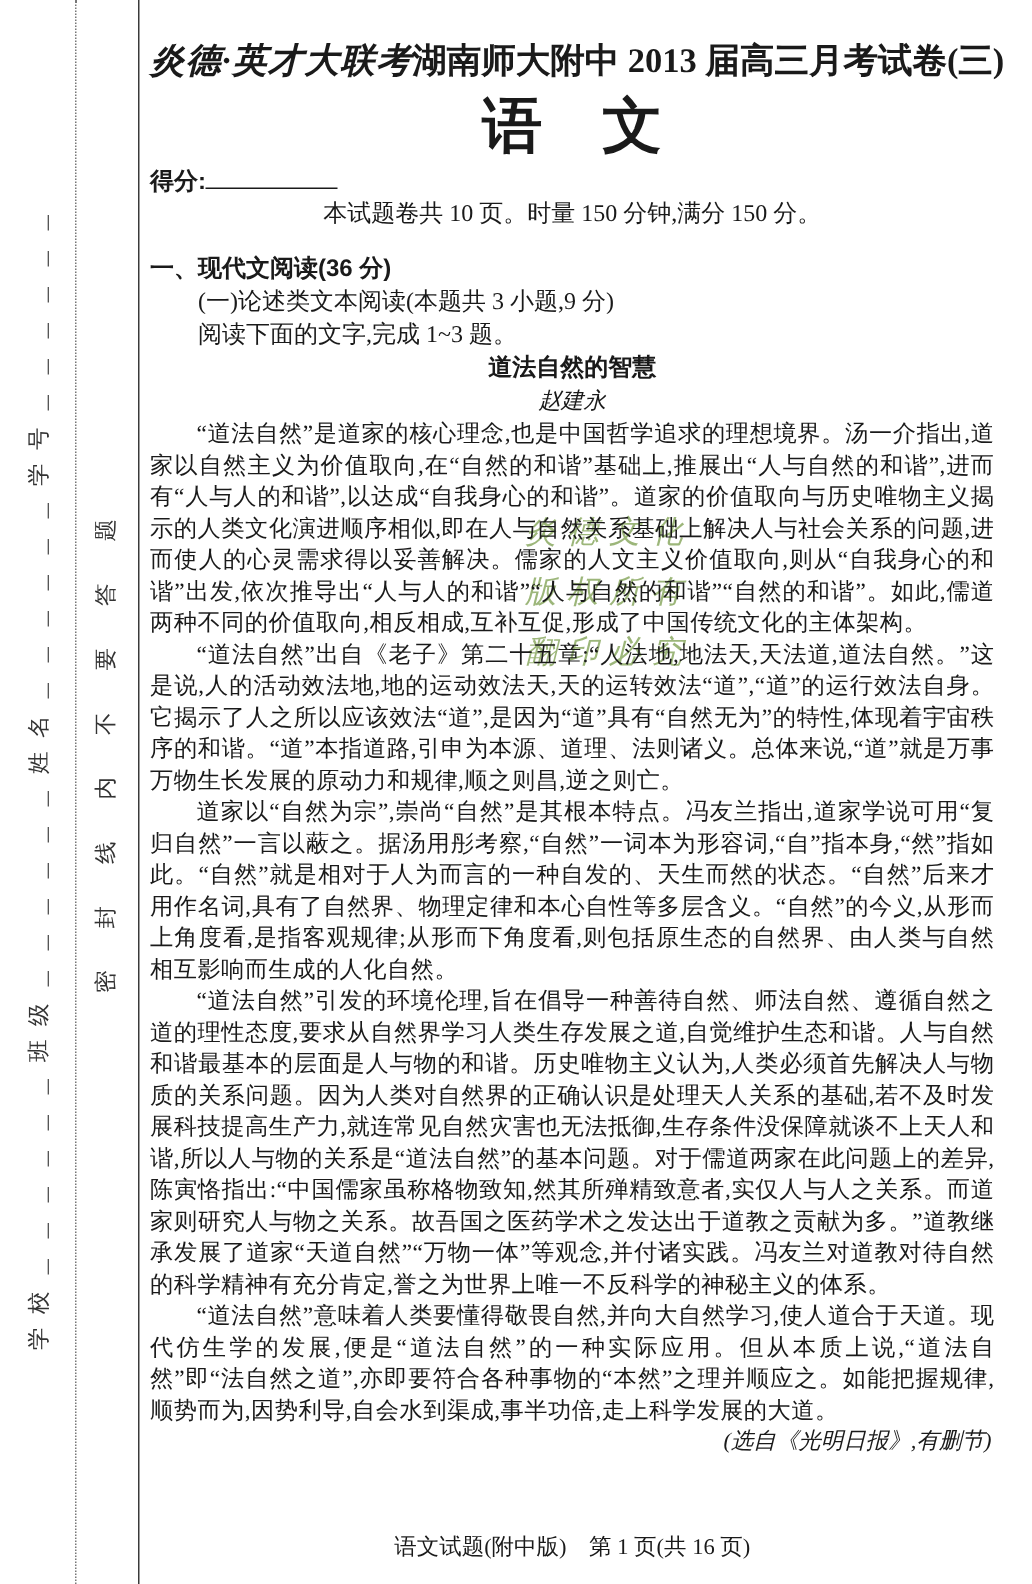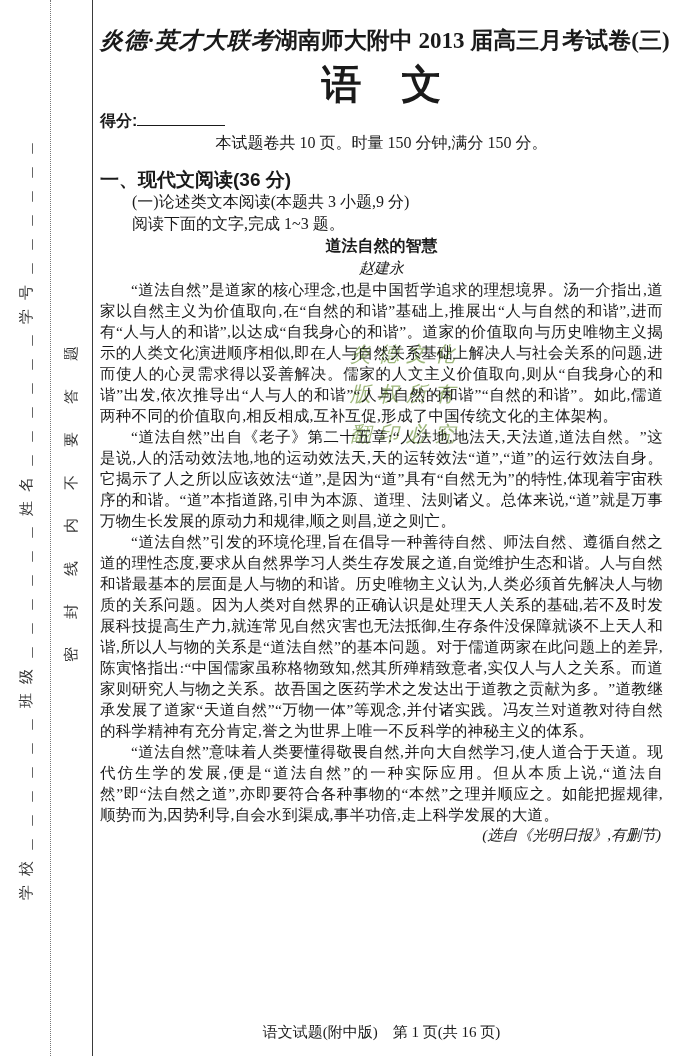--- a/index.html
+++ b/index.html
@@ -72,21 +72,21 @@
     font-size: 16px; font-weight: bold;
     font-family: "Liberation Sans", "DejaVu Sans", sans-serif;
   }
   .score-blank {
     display: inline-block; width: 88px; height: 16px;
     border-bottom: 1px solid #1a1a1a; vertical-align: baseline;
   }
   .exam-info { margin-top: 1px; text-align: center; font-size: 16px; line-height: 22px; }
 
   .section-heading {
-    margin-top: 15px; font-size: 19px; font-weight: bold; line-height: 22px;
+    margin-top: 15px; font-size: 16px; font-weight: bold; line-height: 22px;
     font-family: "Liberation Sans", "DejaVu Sans", sans-serif;
   }
   .subsection-heading, .reading-instruction {
     font-size: 16px; line-height: 22px; text-indent: 2em;
   }
   .essay-title {
     text-align: center; font-size: 16px; font-weight: bold; line-height: 22px;
     font-family: "Liberation Sans", "DejaVu Sans", sans-serif;
   }
   .essay-author { text-align: center; font-size: 15px; line-height: 22px; font-style: italic; }
@@ -138,20 +138,21 @@
 
     <div class="section-heading">一、现代文阅读(36 分)</div>
     <div class="subsection-heading">(一)论述类文本阅读(本题共 3 小题,9 分)</div>
     <div class="reading-instruction">阅读下面的文字,完成 1~3 题。</div>
 
     <div class="essay-title">道法自然的智慧</div>
     <div class="essay-author">赵建永</div>
 
     <p class="para">“道法自然”是道家的核心理念,也是中国哲学追求的理想境界。汤一介指出,道家以自然主义为价值取向,在“自然的和谐”基础上,推展出“人与自然的和谐”,进而有“人与人的和谐”,以达成“自我身心的和谐”。道家的价值取向与历史唯物主义揭示的人类文化演进顺序相似,即在人与自然关系基础上解决人与社会关系的问题,进而使人的心灵需求得以妥善解决。儒家的人文主义价值取向,则从“自我身心的和谐”出发,依次推导出“人与人的和谐”“人与自然的和谐”“自然的和谐”。如此,儒道两种不同的价值取向,相反相成,互补互促,形成了中国传统文化的主体架构。</p>
     <p class="para">“道法自然”出自《老子》第二十五章:“人法地,地法天,天法道,道法自然。”这是说,人的活动效法地,地的运动效法天,天的运转效法“道”,“道”的运行效法自身。它揭示了人之所以应该效法“道”,是因为“道”具有“自然无为”的特性,体现着宇宙秩序的和谐。“道”本指道路,引申为本源、道理、法则诸义。总体来说,“道”就是万事万物生长发展的原动力和规律,顺之则昌,逆之则亡。</p>
+    <p class="para">道家以“自然为宗”,崇尚“自然”是其根本特点。冯友兰指出,道家学说可用“复归自然”一言以蔽之。据汤用彤考察,“自然”一词本为形容词,“自”指本身,“然”指如此。“自然”就是相对于人为而言的一种自发的、天生而然的状态。“自然”后来才用作名词,具有了自然界、物理定律和本心自性等多层含义。“自然”的今义,从形而上角度看,是指客观规律;从形而下角度看,则包括原生态的自然界、由人类与自然相互影响而生成的人化自然。</p>
     <p class="para">“道法自然”引发的环境伦理,旨在倡导一种善待自然、师法自然、遵循自然之道的理性态度,要求从自然界学习人类生存发展之道,自觉维护生态和谐。人与自然和谐最基本的层面是人与物的和谐。历史唯物主义认为,人类必须首先解决人与物质的关系问题。因为人类对自然界的正确认识是处理天人关系的基础,若不及时发展科技提高生产力,就连常见自然灾害也无法抵御,生存条件没保障就谈不上天人和谐,所以人与物的关系是“道法自然”的基本问题。对于儒道两家在此问题上的差异,陈寅恪指出:“中国儒家虽称格物致知,然其所殚精致意者,实仅人与人之关系。而道家则研究人与物之关系。故吾国之医药学术之发达出于道教之贡献为多。”道教继承发展了道家“天道自然”“万物一体”等观念,并付诸实践。冯友兰对道教对待自然的科学精神有充分肯定,誉之为世界上唯一不反科学的神秘主义的体系。</p>
     <p class="para">“道法自然”意味着人类要懂得敬畏自然,并向大自然学习,使人道合于天道。现代仿生学的发展,便是“道法自然”的一种实际应用。但从本质上说,“道法自然”即“法自然之道”,亦即要符合各种事物的“本然”之理并顺应之。如能把握规律,顺势而为,因势利导,自会水到渠成,事半功倍,走上科学发展的大道。</p>
 
     <div class="attribution">(选自《光明日报》,有删节)</div>
   </div>
 
   <div class="page-footer">语文试题(附中版)　第 1 页(共 16 页)</div>
 
 </div>
 

